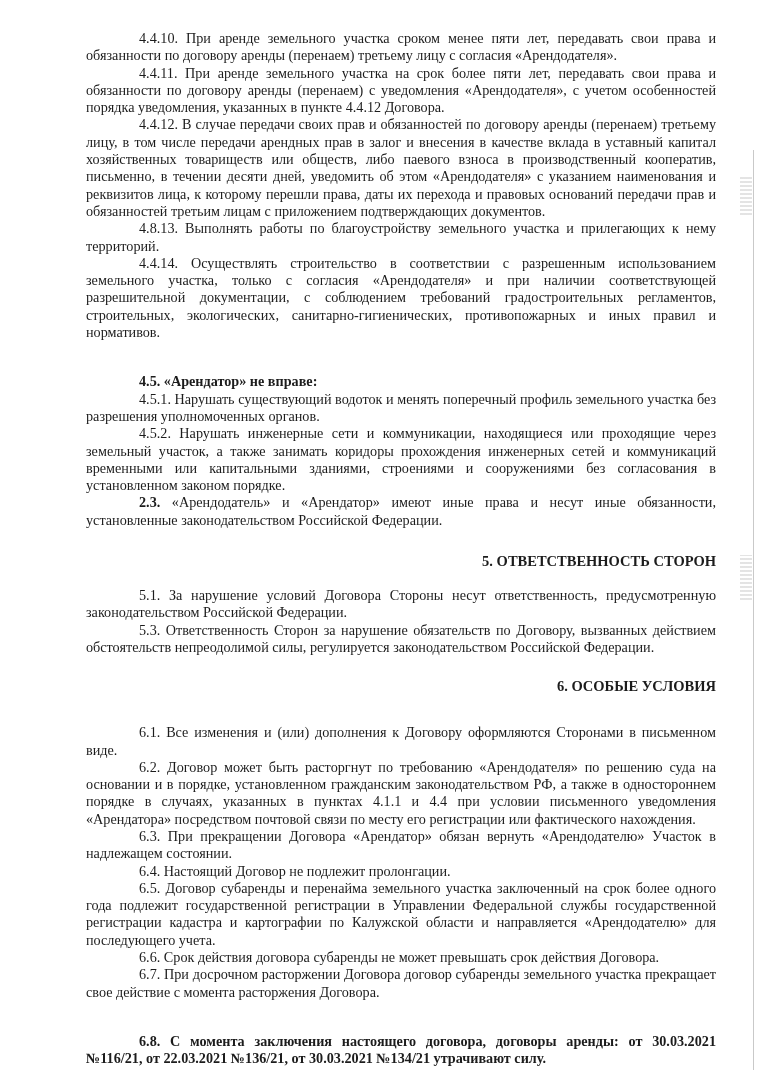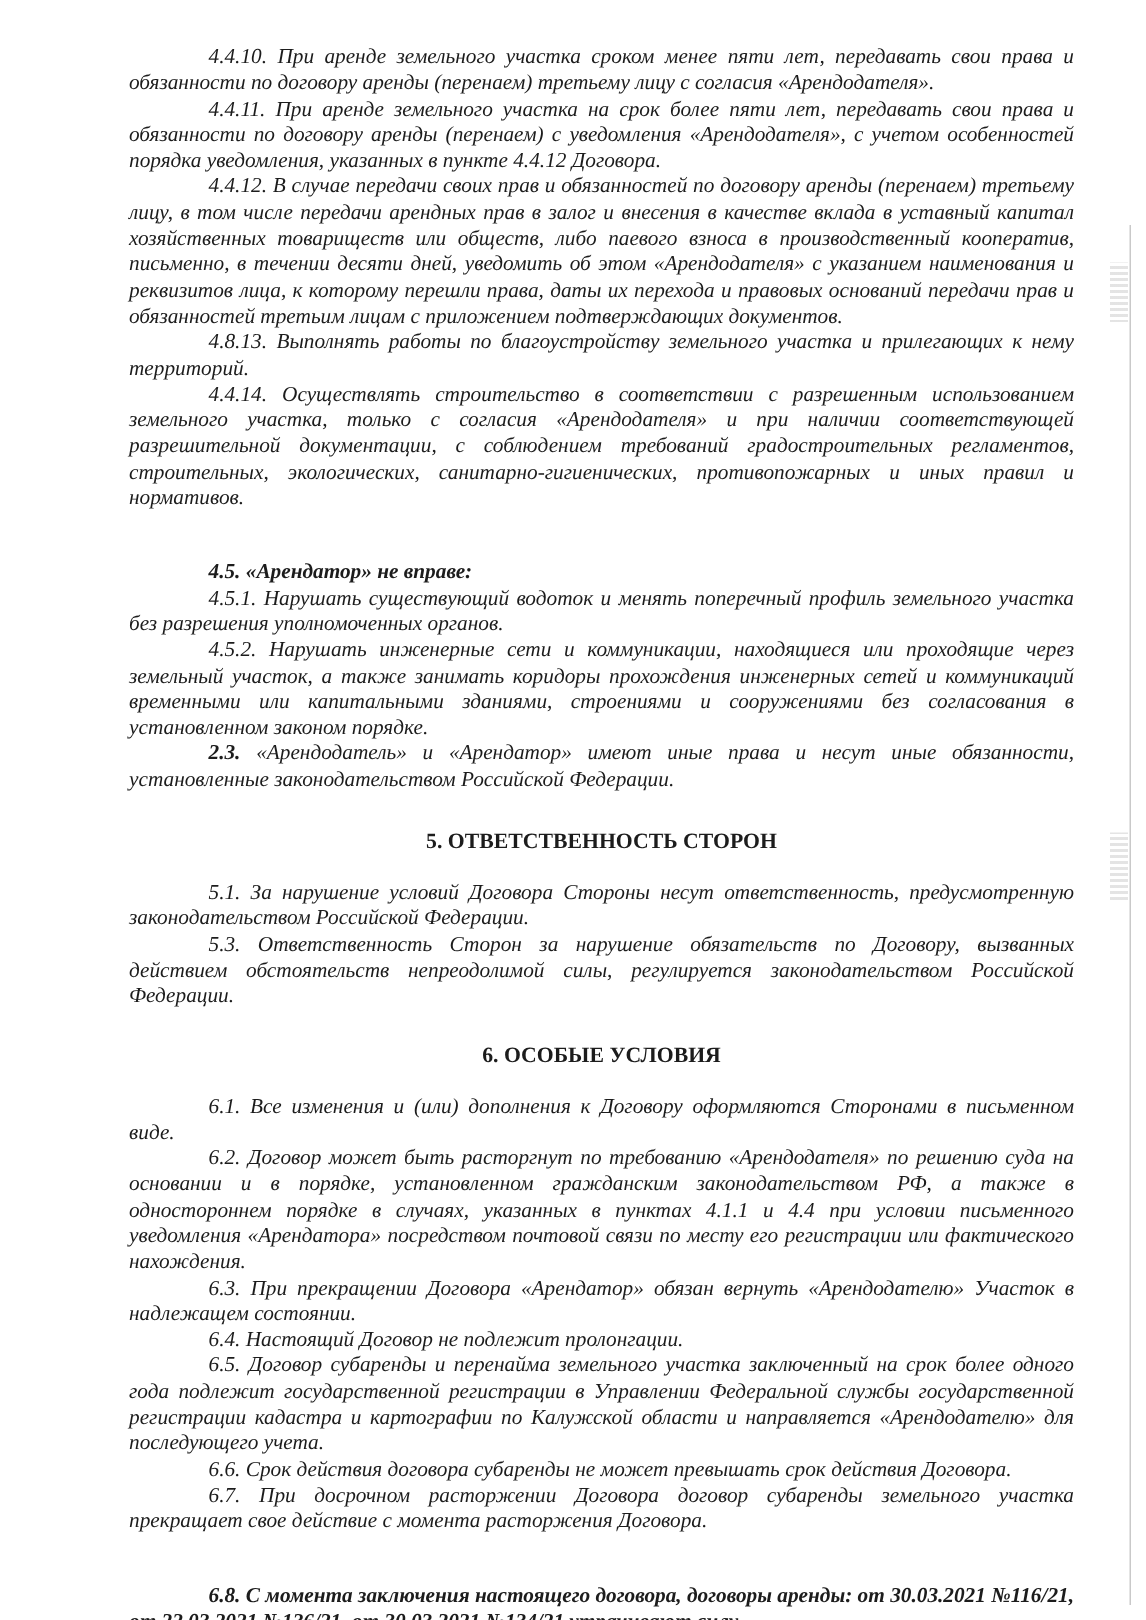--- a/index.html
+++ b/index.html
@@ -18,30 +18,30 @@
       position: absolute; left: 740px; width: 12px;
       background: repeating-linear-gradient(0deg, #d8d8d8 0 2px, #ffffff 2px 4px);
       opacity: 0.7;
     }
     .scan-noise.n1 { top: 175px; height: 40px; }
     .scan-noise.n2 { top: 555px; height: 45px; }
     .content {
       position: absolute; left: 86px; top: 30px; width: 630px;
       font-size: 14.2px; line-height: 17.3px;
     }
-    p { margin: 0; text-align: justify; font-style: italic; }
+    p { margin: 0; text-align: justify; }
     .ind { text-indent: 53px; }
     .ind-b { text-indent: 53px; font-weight: bold; margin-top: 32px; }
     .bold { font-weight: bold; }
     h2 {
-      margin: 0; font-size: 14.5px; font-weight: bold; text-align: center;
+      margin: 0; font-size: 14.5px; font-weight: bold; text-align: right;
       line-height: 18px;
     }
     .h5 { margin-top: 23px; margin-bottom: 17px; }
-    .h6 { margin-top: 21px; margin-bottom: 17px; }
+    .h6 { margin-top: 21px; margin-bottom: 29px; }
   </style>
 </head>
 <body>
 
 <div class="page">
   <div class="scan-edge"></div>
   <div class="scan-noise n1"></div>
   <div class="scan-noise n2"></div>
 
   <div class="content">

